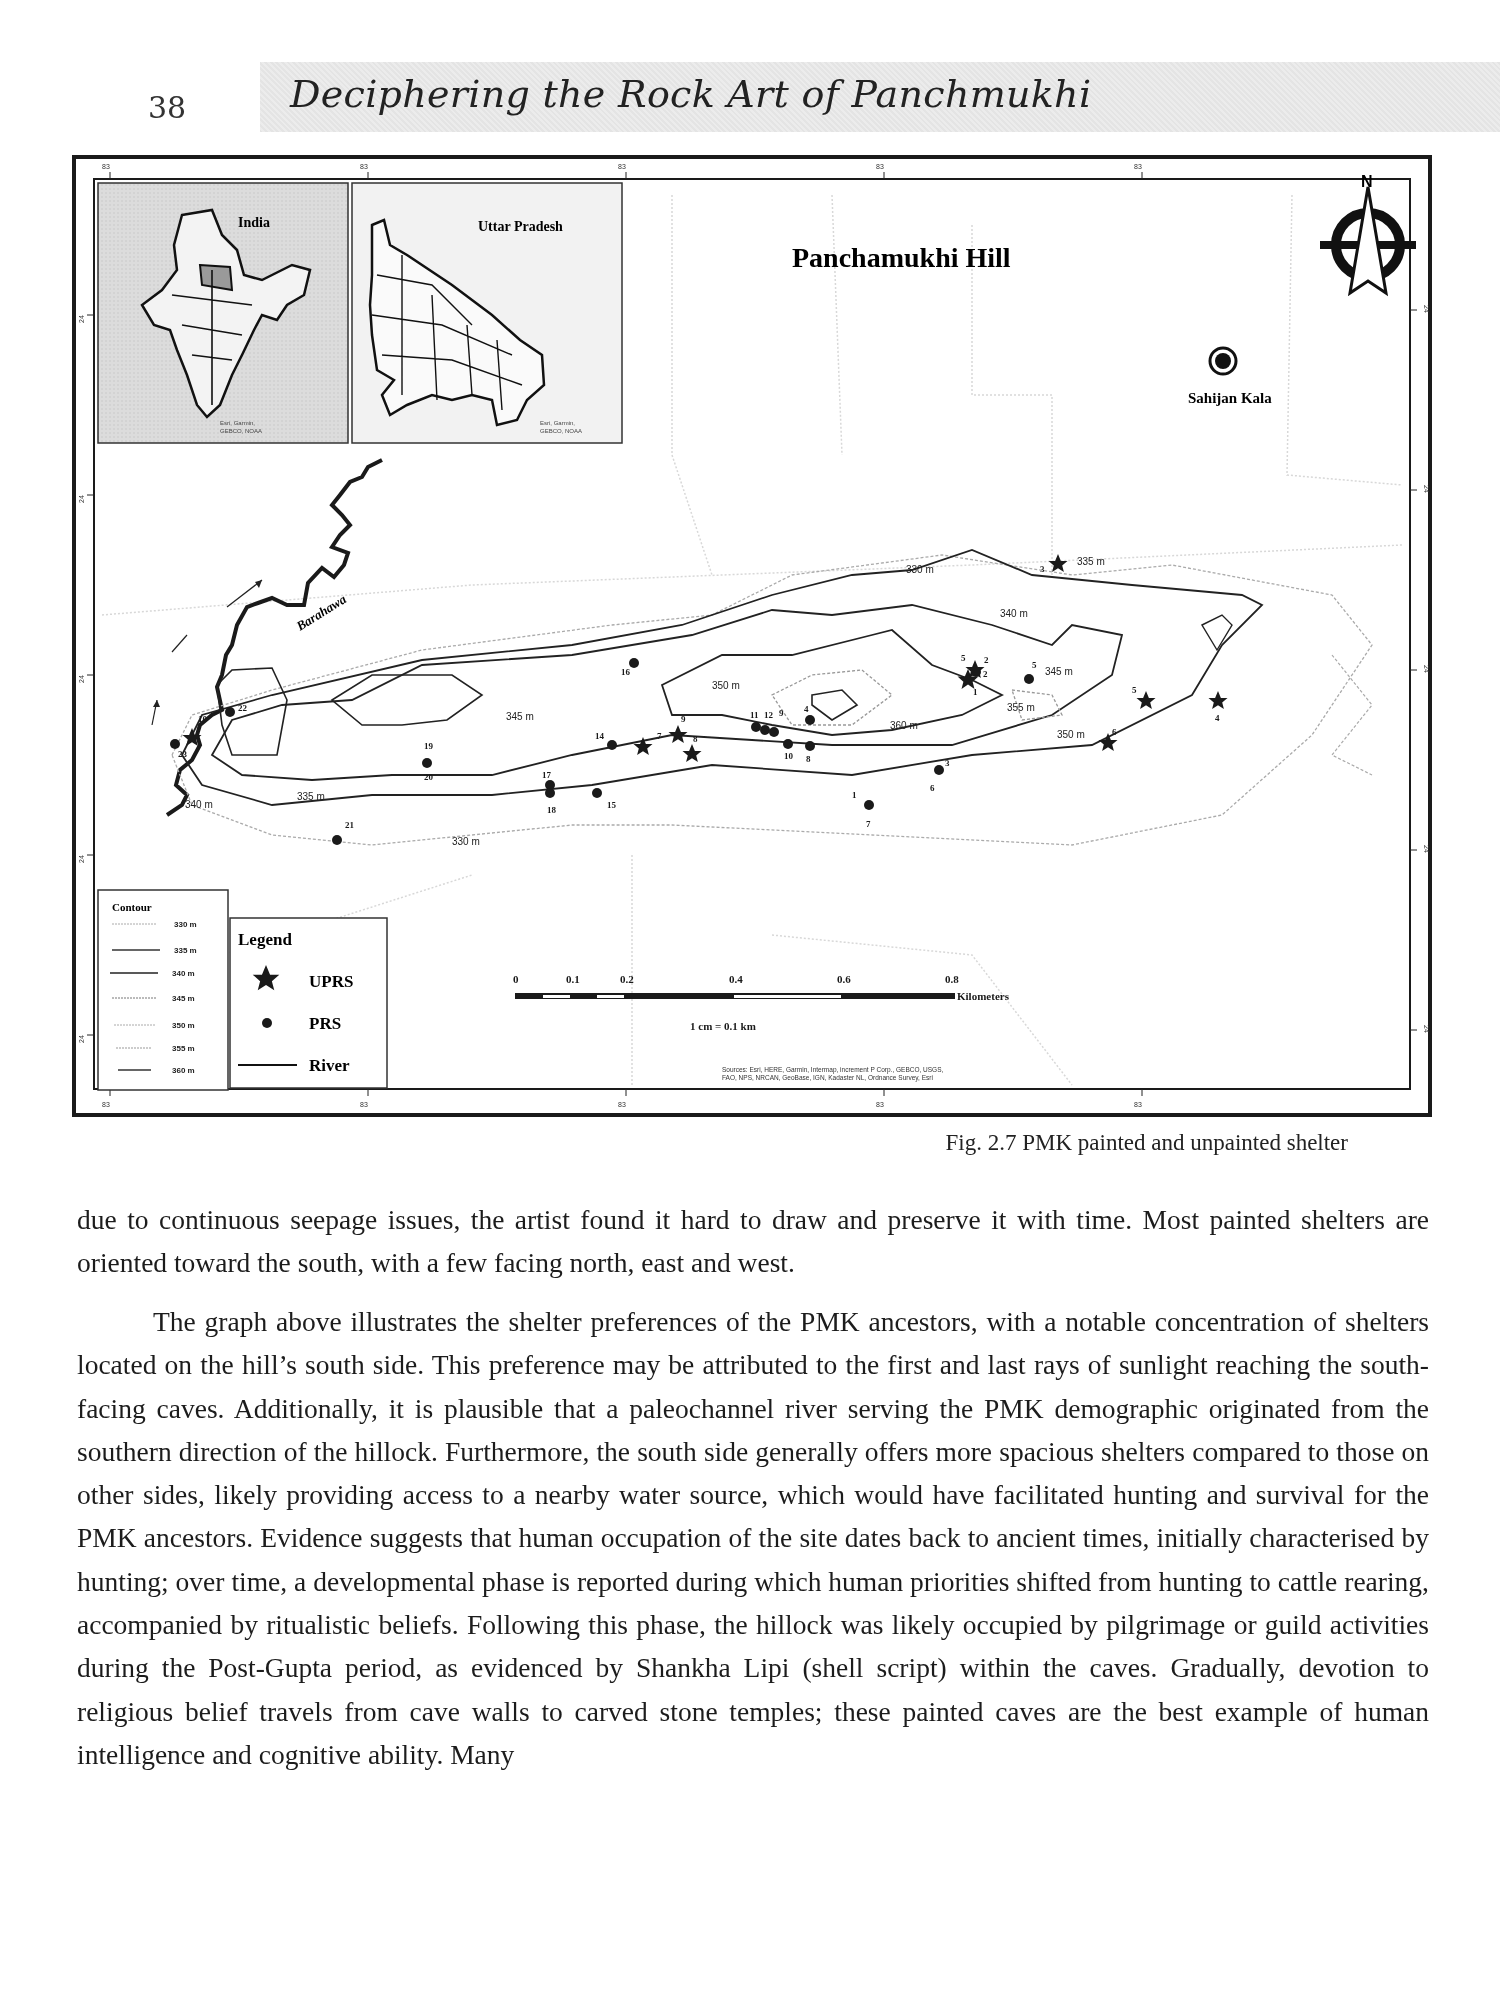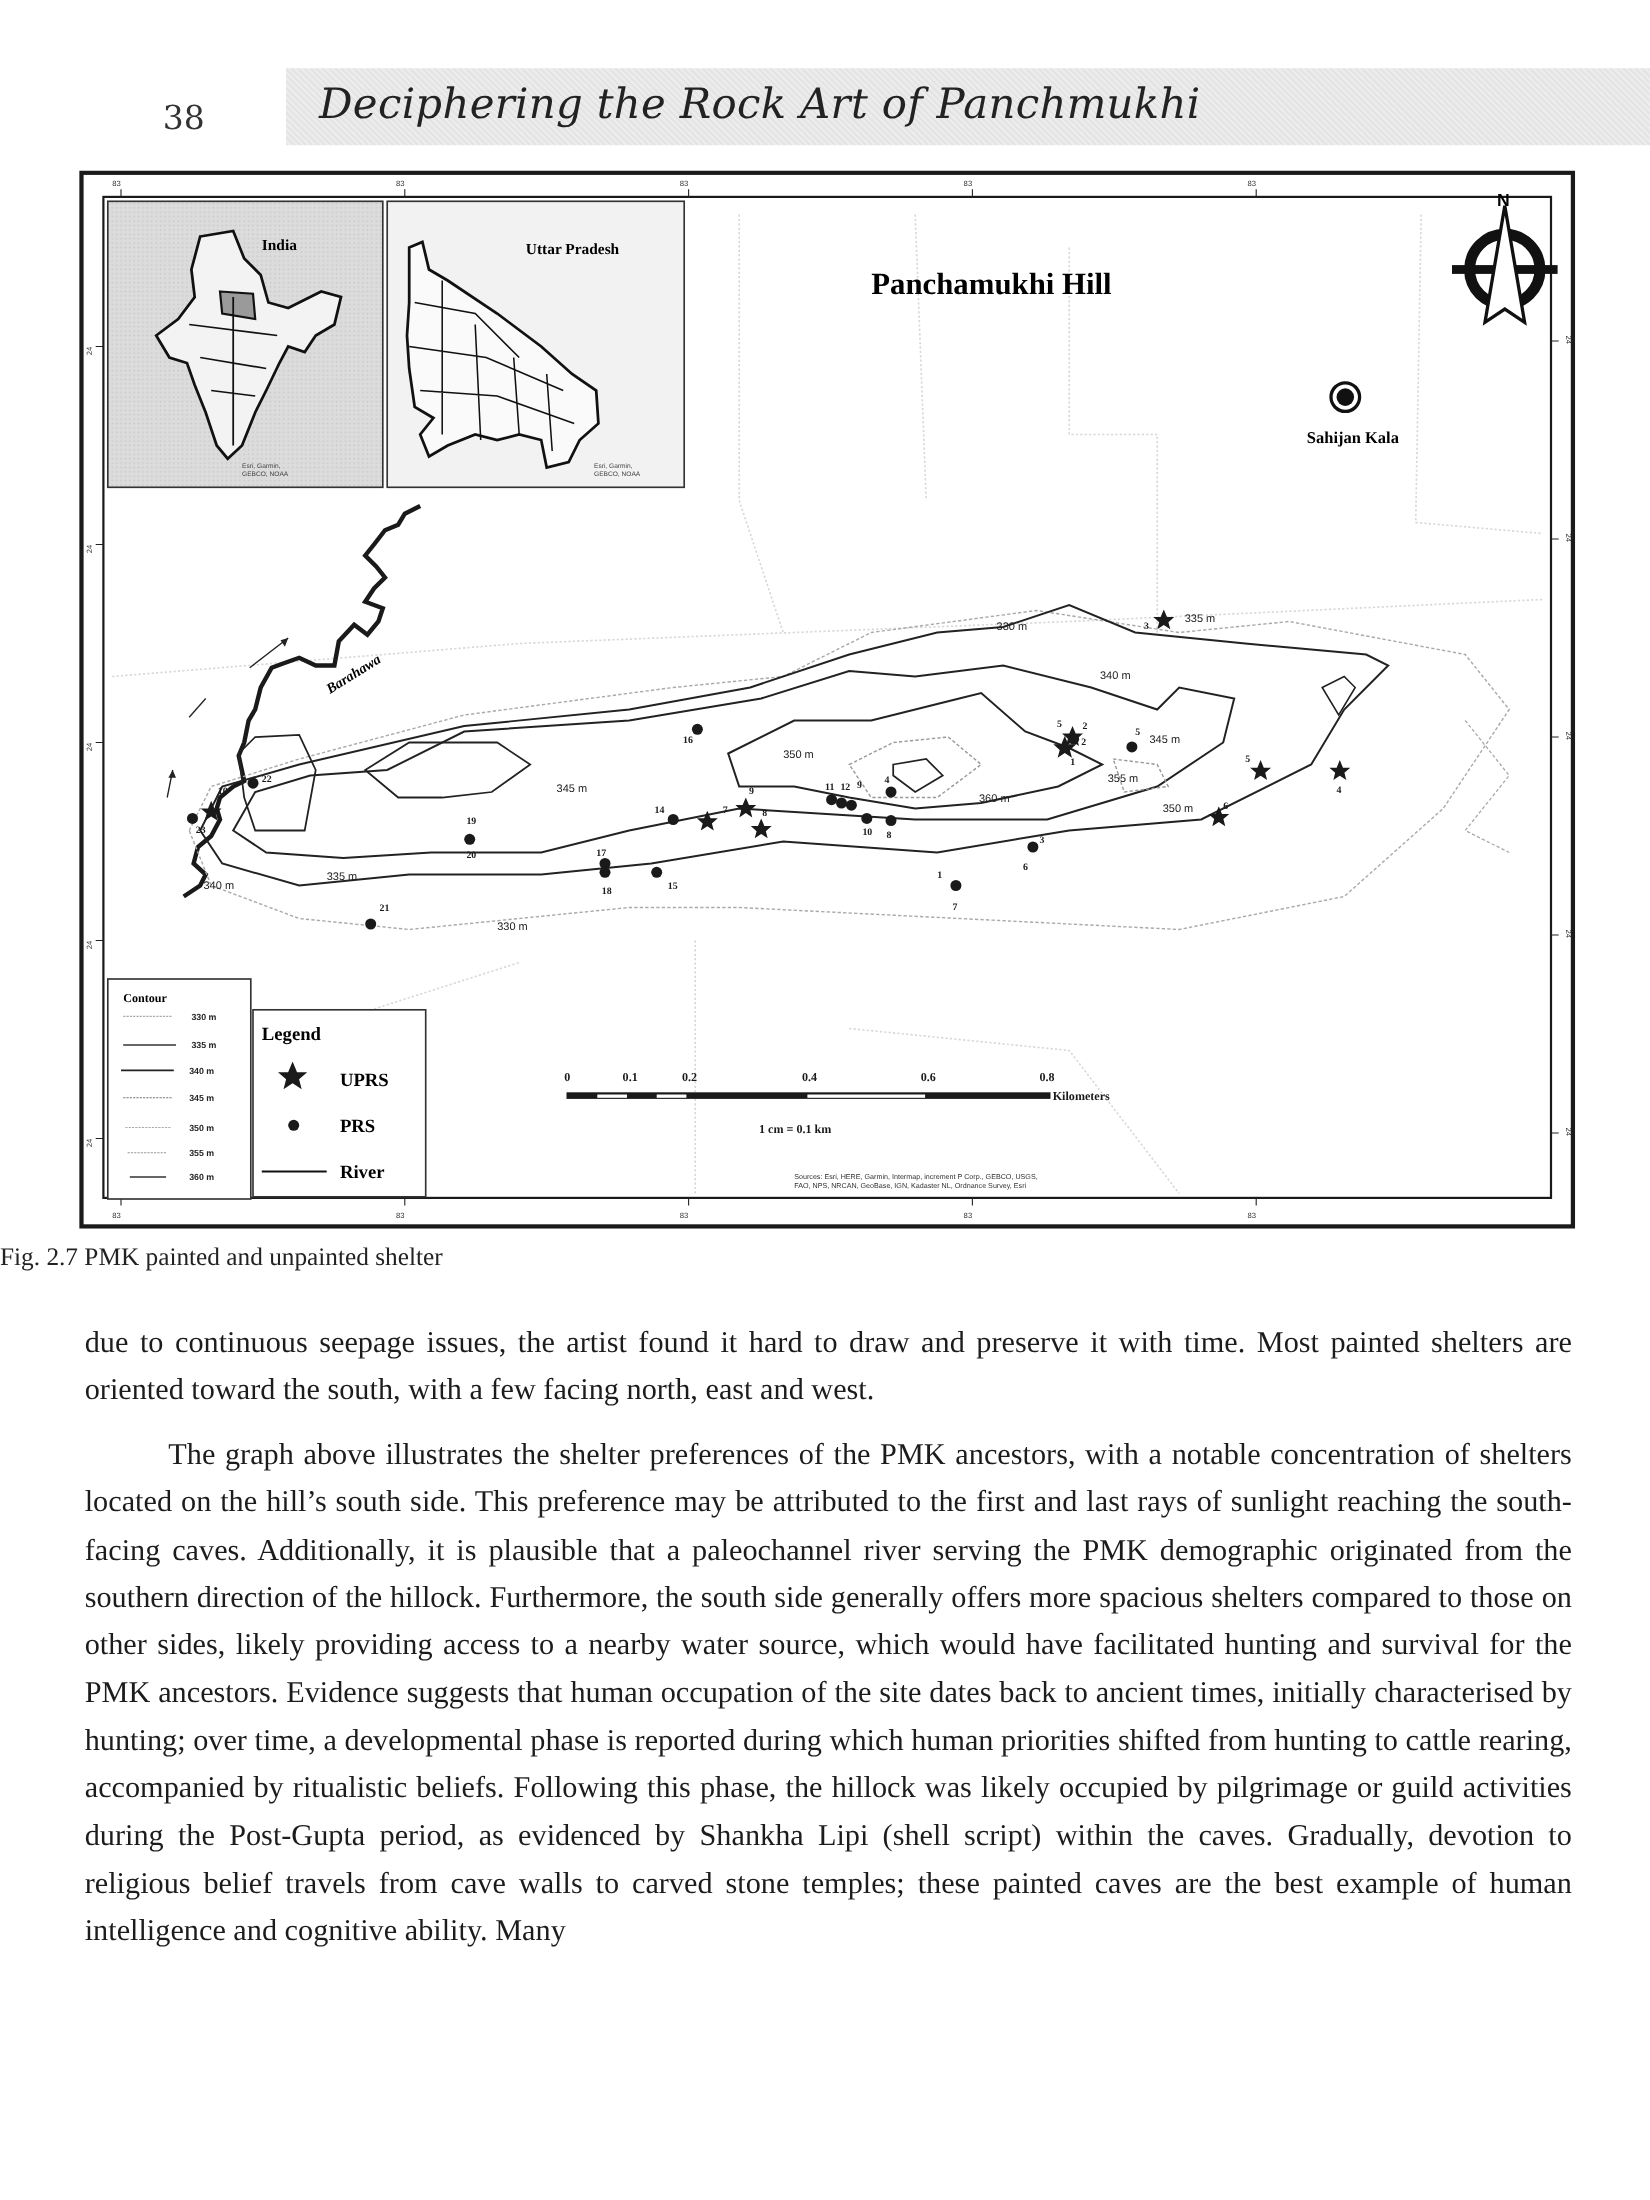--- a/index.html
+++ b/index.html
@@ -2,21 +2,21 @@
 <html><head>
 <meta charset="utf-8">
 <style>
   html, body { margin: 0; padding: 0; background: #ffffff; }
   body { width: 1500px; height: 2000px; position: relative; overflow: hidden; font-family: "Liberation Serif", serif; color: #1a1a1a; }
   .header-band { position: absolute; left: 260px; top: 62px; width: 1240px; height: 70px; background: repeating-linear-gradient(45deg, #e4e4e4 0 2px, #ececec 2px 4px); }
   .page-number { position: absolute; left: 148px; top: 74px; font-size: 30px; font-family: "DejaVu Serif", serif; color: #333; margin-top: 16px; }
   .running-title { position: absolute; left: 290px; top: 72px; font-size: 38px; font-family: "DejaVu Serif", serif; font-style: italic; color: #222; letter-spacing: 0.3px; }
   .figure { position: absolute; left: 72px; top: 155px; width: 1360px; height: 962px; }
   .figure svg { width: 100%; height: 100%; display: block; }
-  .caption { position: absolute; left: 0; width: 1348px; top: 1130px; text-align: left; font-size: 23px; color: #222; }
+  .caption { position: absolute; left: 0; width: 1348px; top: 1130px; text-align: right; font-size: 23px; color: #222; }
   .body-text { position: absolute; left: 77px; width: 1352px; font-size: 27.5px; line-height: 43.3px; text-align: justify; color: #1c1c1c; }
   .p1 { top: 1198px; }
   .p2 { top: 1300px; text-indent: 76px; }
   .body-text p { margin: 0; }
   .map-text { font-family: "Liberation Serif", serif; }
   .map-sans { font-family: "Liberation Sans", sans-serif; }
 </style>
 </head>
 <body>
 

